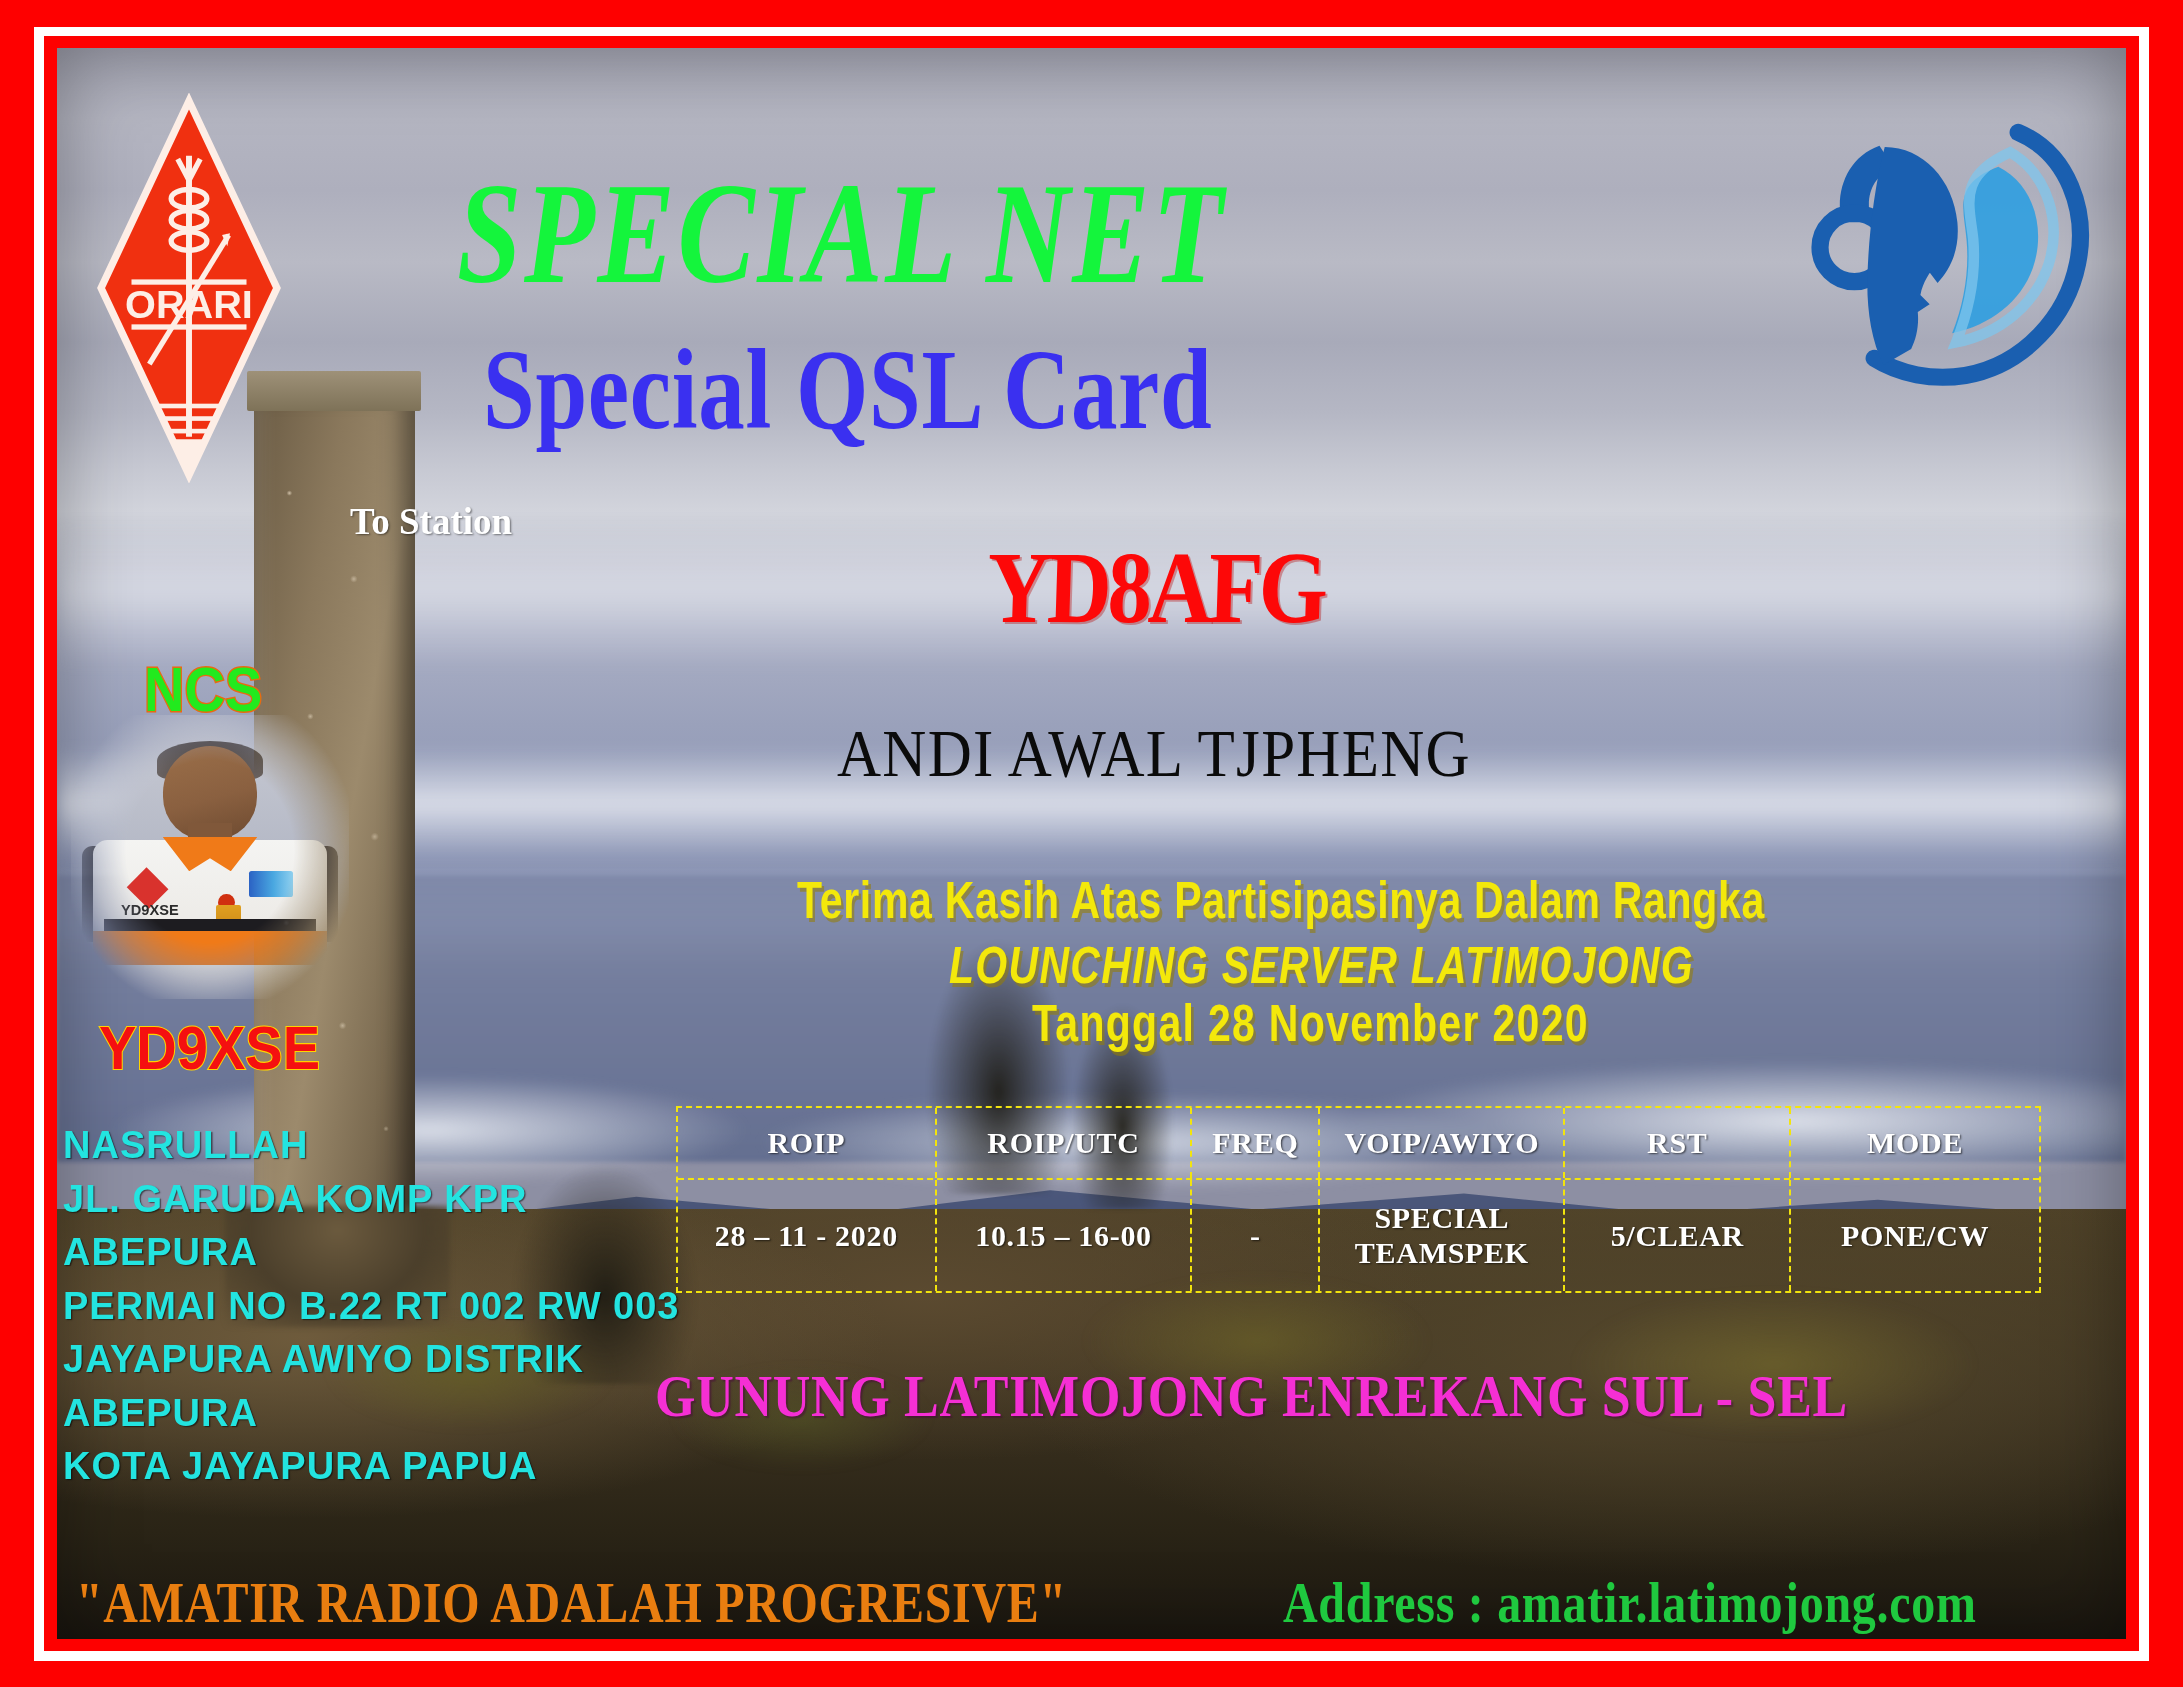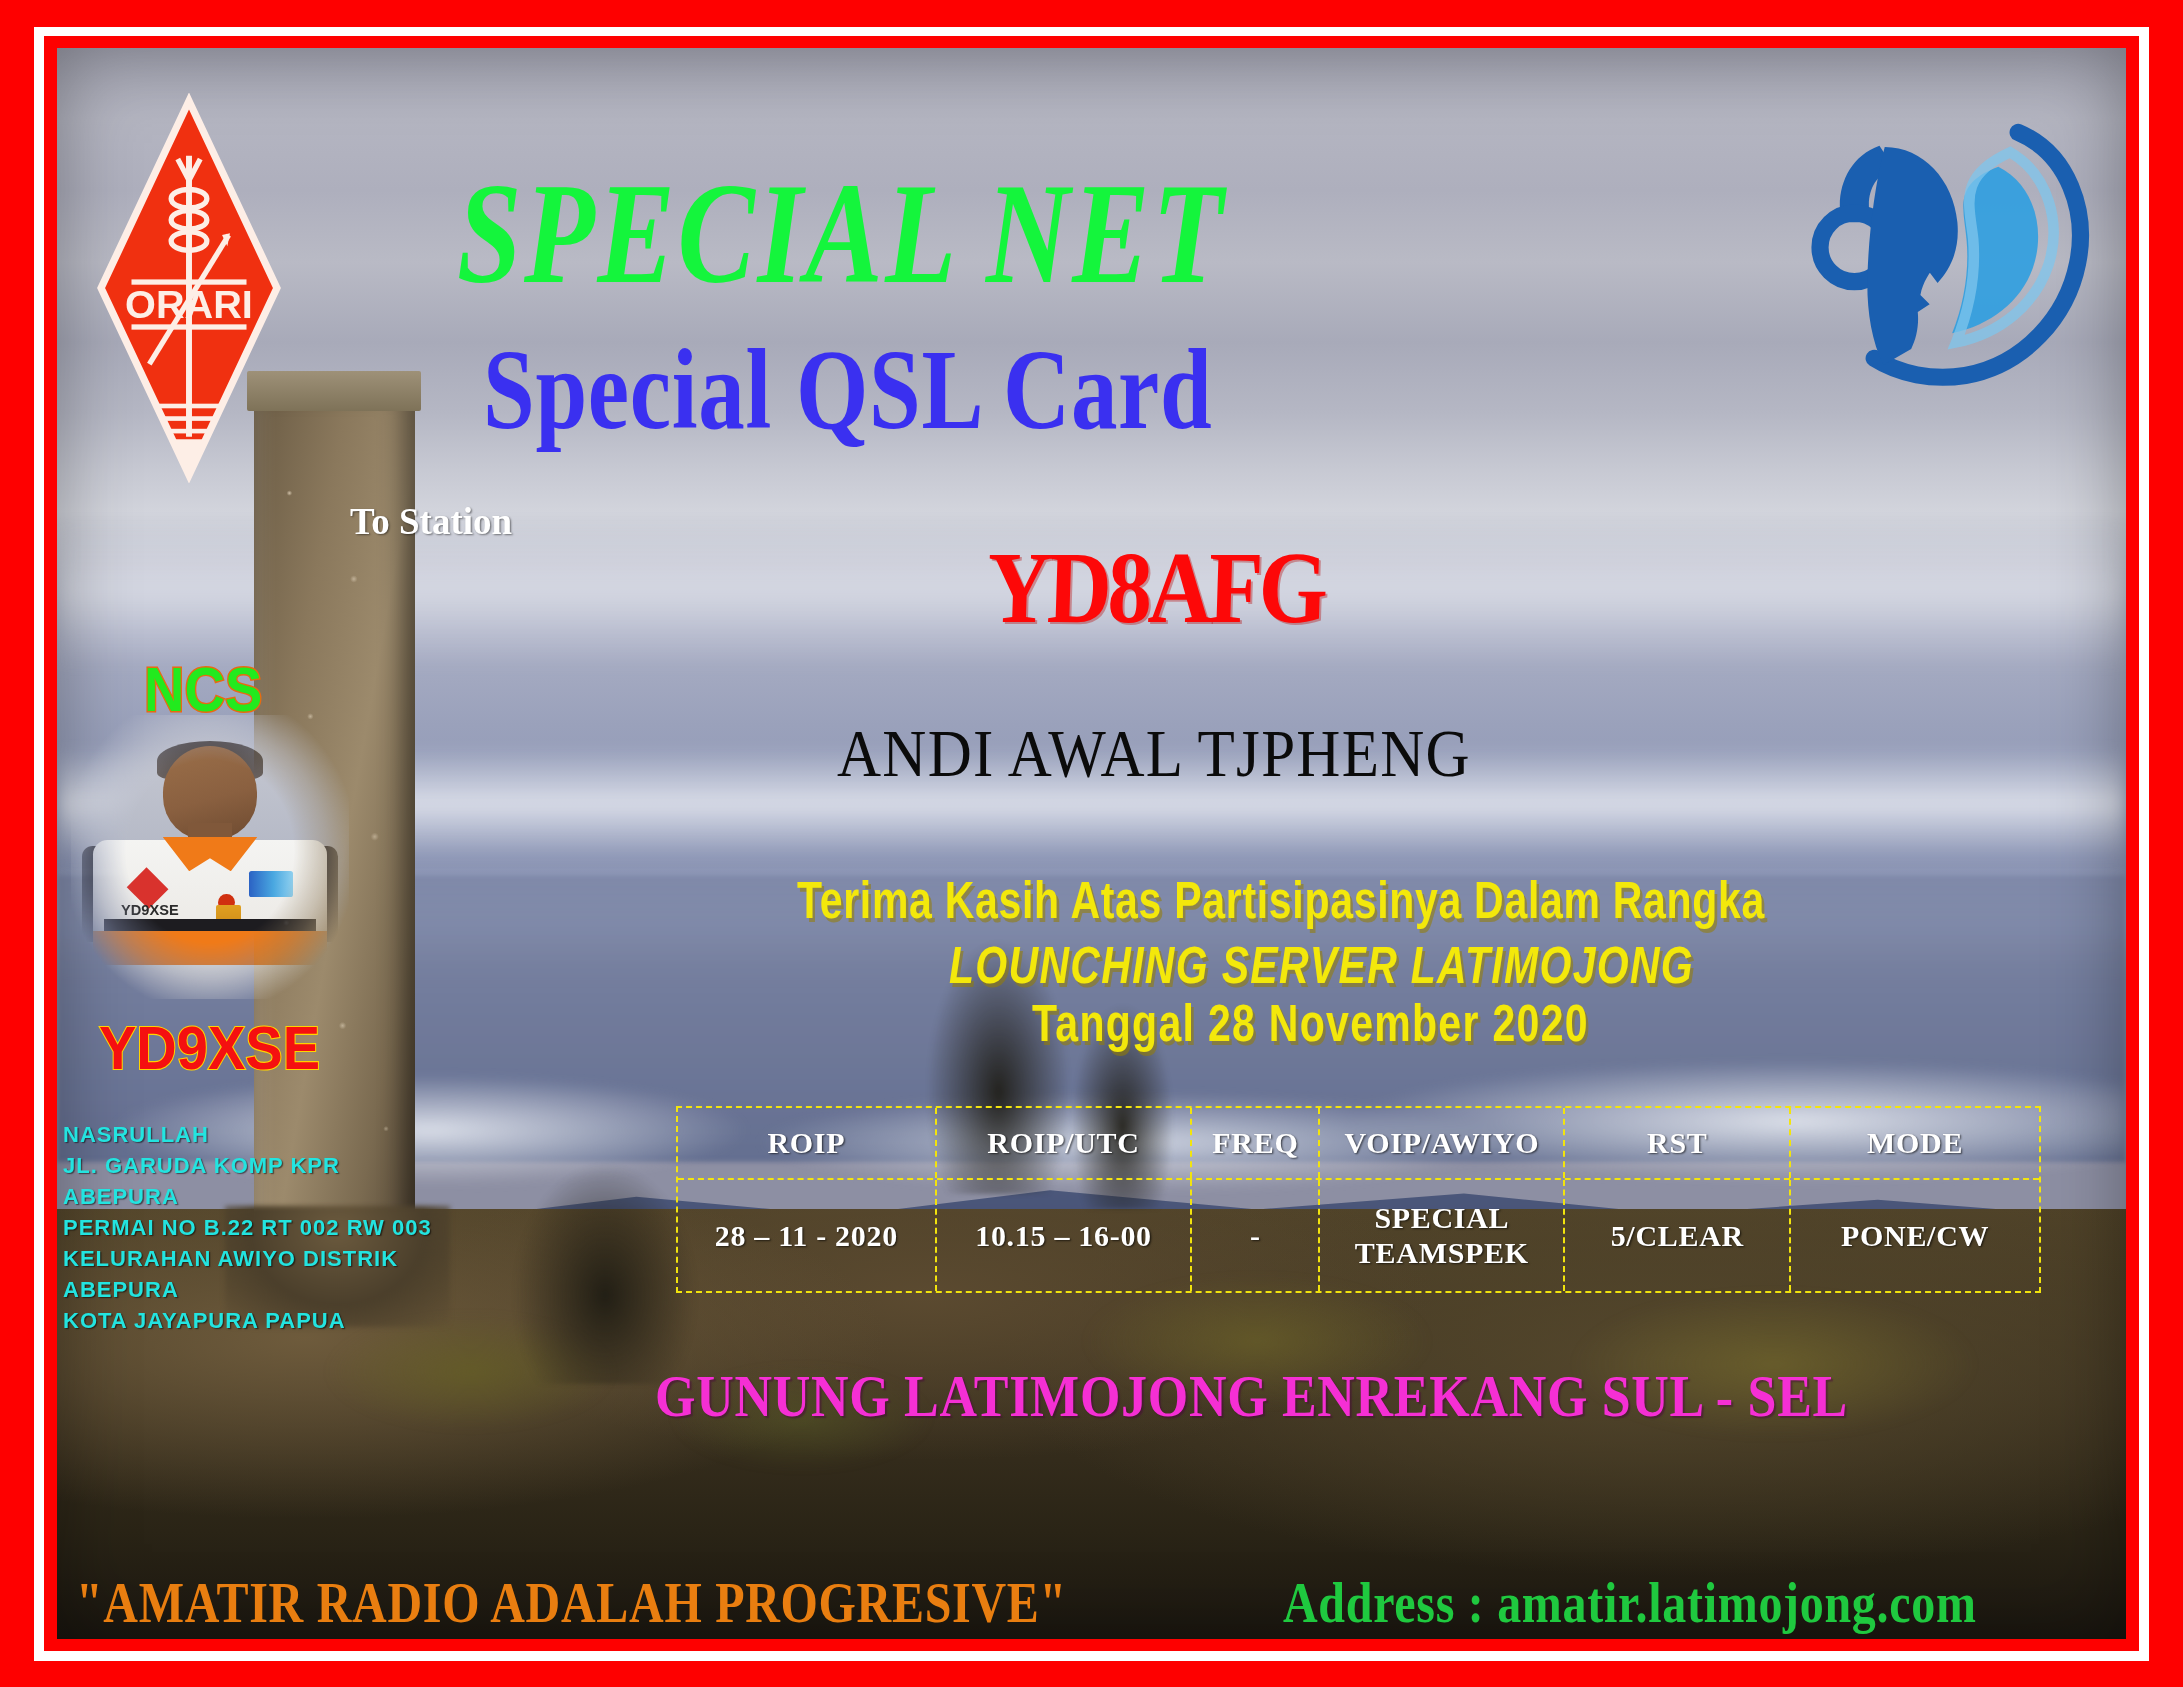--- a/index.html
+++ b/index.html
@@ -176,21 +176,21 @@
     left:99px;top:1012px;
     font-family:"Liberation Sans",sans-serif;
     font-size:56px;font-weight:bold;color:#f51010;
     -webkit-text-stroke:2px #ffd400;
     paint-order:stroke fill;
     transform:scaleY(1.1);transform-origin:left top;
   }
   #addr{
     position:absolute;left:63px;top:1119px;
     font-family:"Liberation Sans",sans-serif;
-    font-size:22px;font-weight:bold;color:#23e4e0;
+    font-size:38px;font-weight:bold;color:#23e4e0;
     line-height:1.41;letter-spacing:1px;
     text-shadow:1.3px 1.3px 1.3px rgba(0,0,0,.55);
   }
   #addr div{white-space:nowrap;}
 
   .t-gunung{
     left:655px;top:1363px;
     font-family:"Liberation Serif",serif;
     font-size:52px;font-weight:bold;color:#f52fd4;
     letter-spacing:0.7px;
@@ -380,21 +380,21 @@
 
   <div class="abs t-yellow t-y1">Terima Kasih Atas Partisipasinya Dalam Rangka</div>
   <div class="abs t-yellow t-y2">LOUNCHING SERVER LATIMOJONG</div>
   <div class="abs t-yellow t-y3">Tanggal  28  November  2020</div>
 
   <div id="addr">
     <div>NASRULLAH</div>
     <div>JL. GARUDA KOMP KPR</div>
     <div>ABEPURA</div>
     <div>PERMAI NO B.22 RT 002 RW 003</div>
-    <div>KELURAHAN AWIYO DISTRIK</div>
+    <div>JAYAPURA AWIYO DISTRIK</div>
     <div>ABEPURA</div>
     <div>KOTA JAYAPURA PAPUA</div>
   </div>
 
   <div id="qsotable">
     <div class="trow head">
       <div class="cell c1">ROIP</div>
       <div class="cell c2">ROIP/UTC</div>
       <div class="cell c3">FREQ</div>
       <div class="cell c4">VOIP/AWIYO</div>

